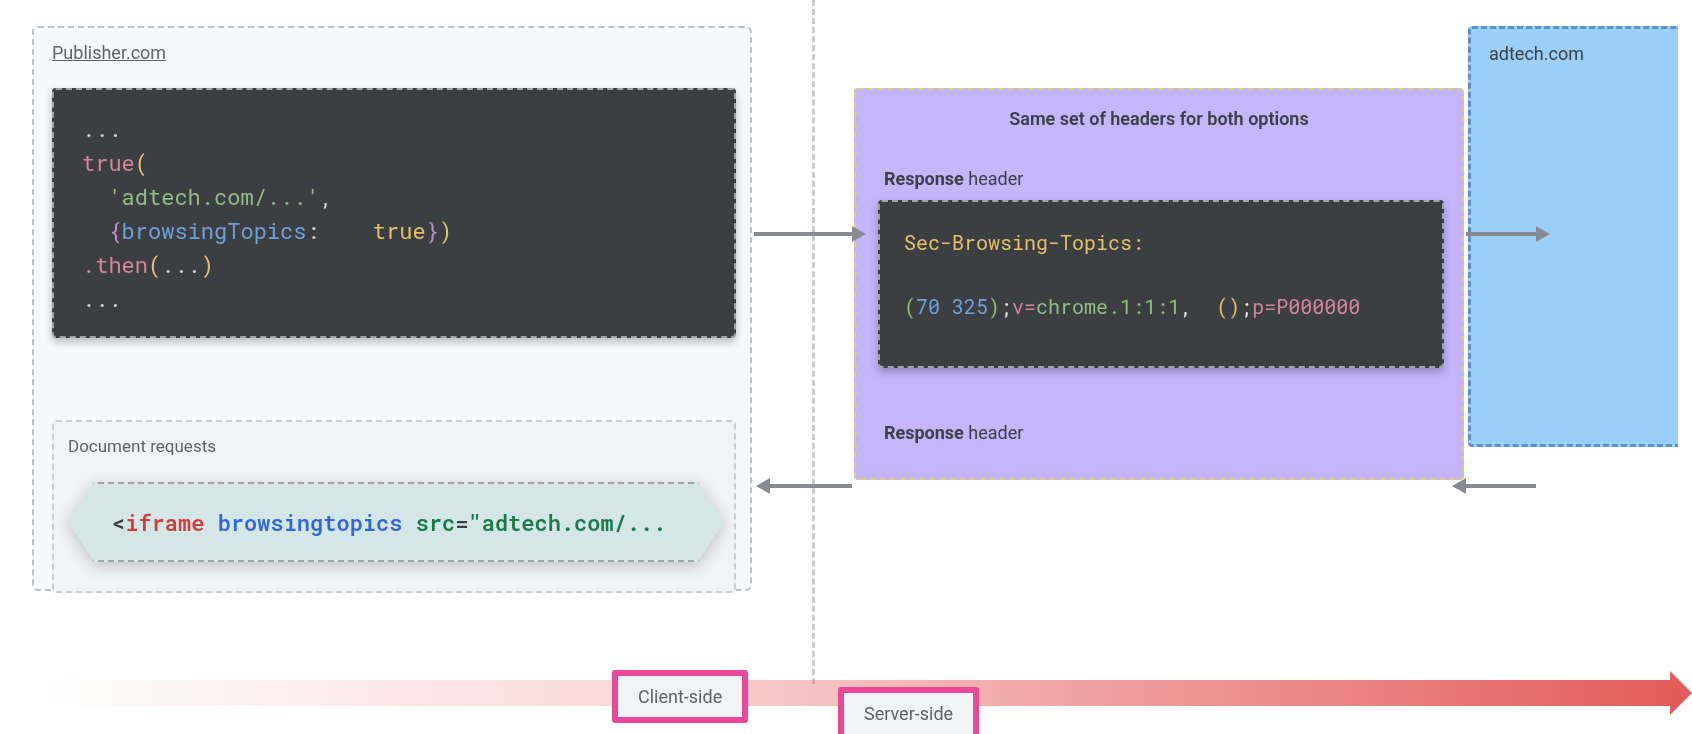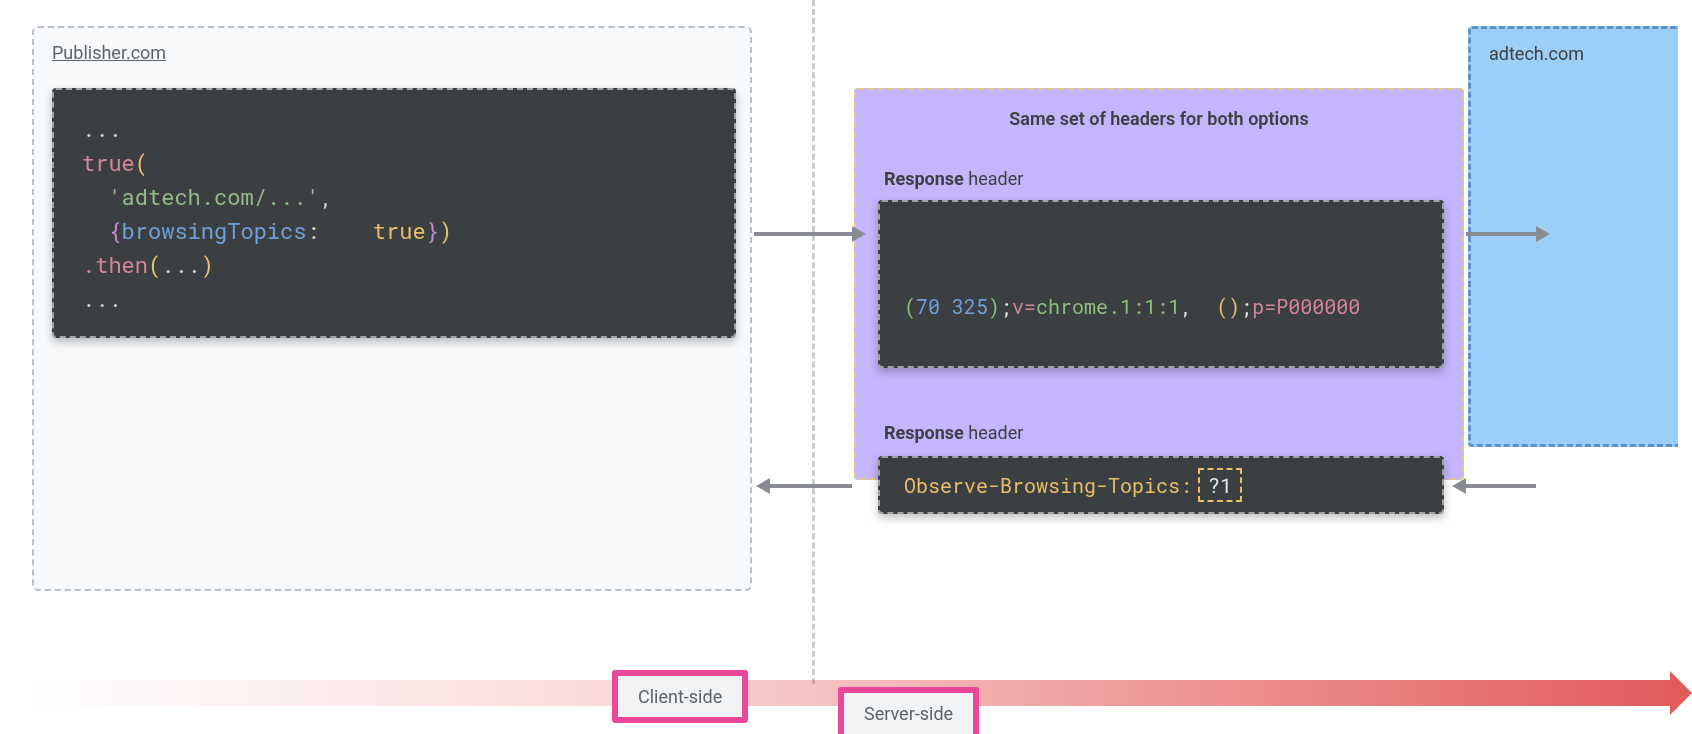--- a/index.html
+++ b/index.html
@@ -265,40 +265,44 @@
 
   <div class="js-box mono">
     <span class="c-dots">...</span><br>
     <span class="c-fn">true</span><span class="c-paren">(</span><br>
     &nbsp;&nbsp;<span class="c-str">'adtech.com/...'</span><span class="c-dots">,</span><br>
     &nbsp;&nbsp;<span class="c-brace">{</span><span class="c-key">browsingTopics</span><span class="c-dots">: </span><span class="c-bool">true</span><span class="c-brace">}</span><span class="c-paren">)</span><br>
     <span class="c-fn">.then</span><span class="c-paren">(</span><span class="c-dots">...</span><span class="c-paren">)</span><br>
     <span class="c-dots">...</span>
   </div>
 
+  <div class="doc-panel">
+    <div class="doc-label">Document requests</div>
+    <div class="iframe-hex-wrap">
+      <div class="iframe-hex mono">
+        <span class="i-sym">&lt;</span><span class="i-tag">iframe</span>&nbsp;<span class="i-attr">browsingtopics</span>&nbsp;<span class="i-src">src</span><span class="i-sym">=</span><span class="i-src">"adtech.com/...</span>
+      </div>
+    </div>
+  </div>
 </div>
 
 <div class="vline"></div>
 
 <div class="headers-panel">
   <div class="headers-title">Same set of headers for both options</div>
 
   <div class="req-label"><b>Response</b><span> header</span></div>
 
   <div class="req-box mono">
-    <br><br>
+    <span class="h-yellow">Sec-Browsing-Topics:</span><br><br>
     <span class="h-green">(</span><span class="h-blue">70</span><span> </span><span class="h-blue">325</span><span class="h-green">)</span><span class="h-white">;</span><span class="h-red">v=</span><span class="h-green">chrome.1:1:1</span><span class="h-white">,</span>&nbsp;&nbsp;<span class="h-yellow">(</span><span class="h-yellow">)</span><span class="h-white">;</span><span class="h-red">p=</span><span class="h-red">P000000</span>
   </div>
 
   <div class="res-label"><b>Response</b><span> header</span></div>
 
-  <div class="res-box mono">
-    <span class="h-yellow">Observe-Browsing-Topics:</span>
-    <span class="qbox">?1</span>
-  </div>
 </div>
 
 <div class="adtech-panel">
   <div class="adtech-label">adtech.com</div>
 </div>
 
 <div class="arrow a1 arrow-head-right"></div>
 <div class="arrow a2 arrow-head-right"></div>
 <div class="arrow a3 arrow-head-left"></div>
 <div class="arrow a4 arrow-head-left"></div>

